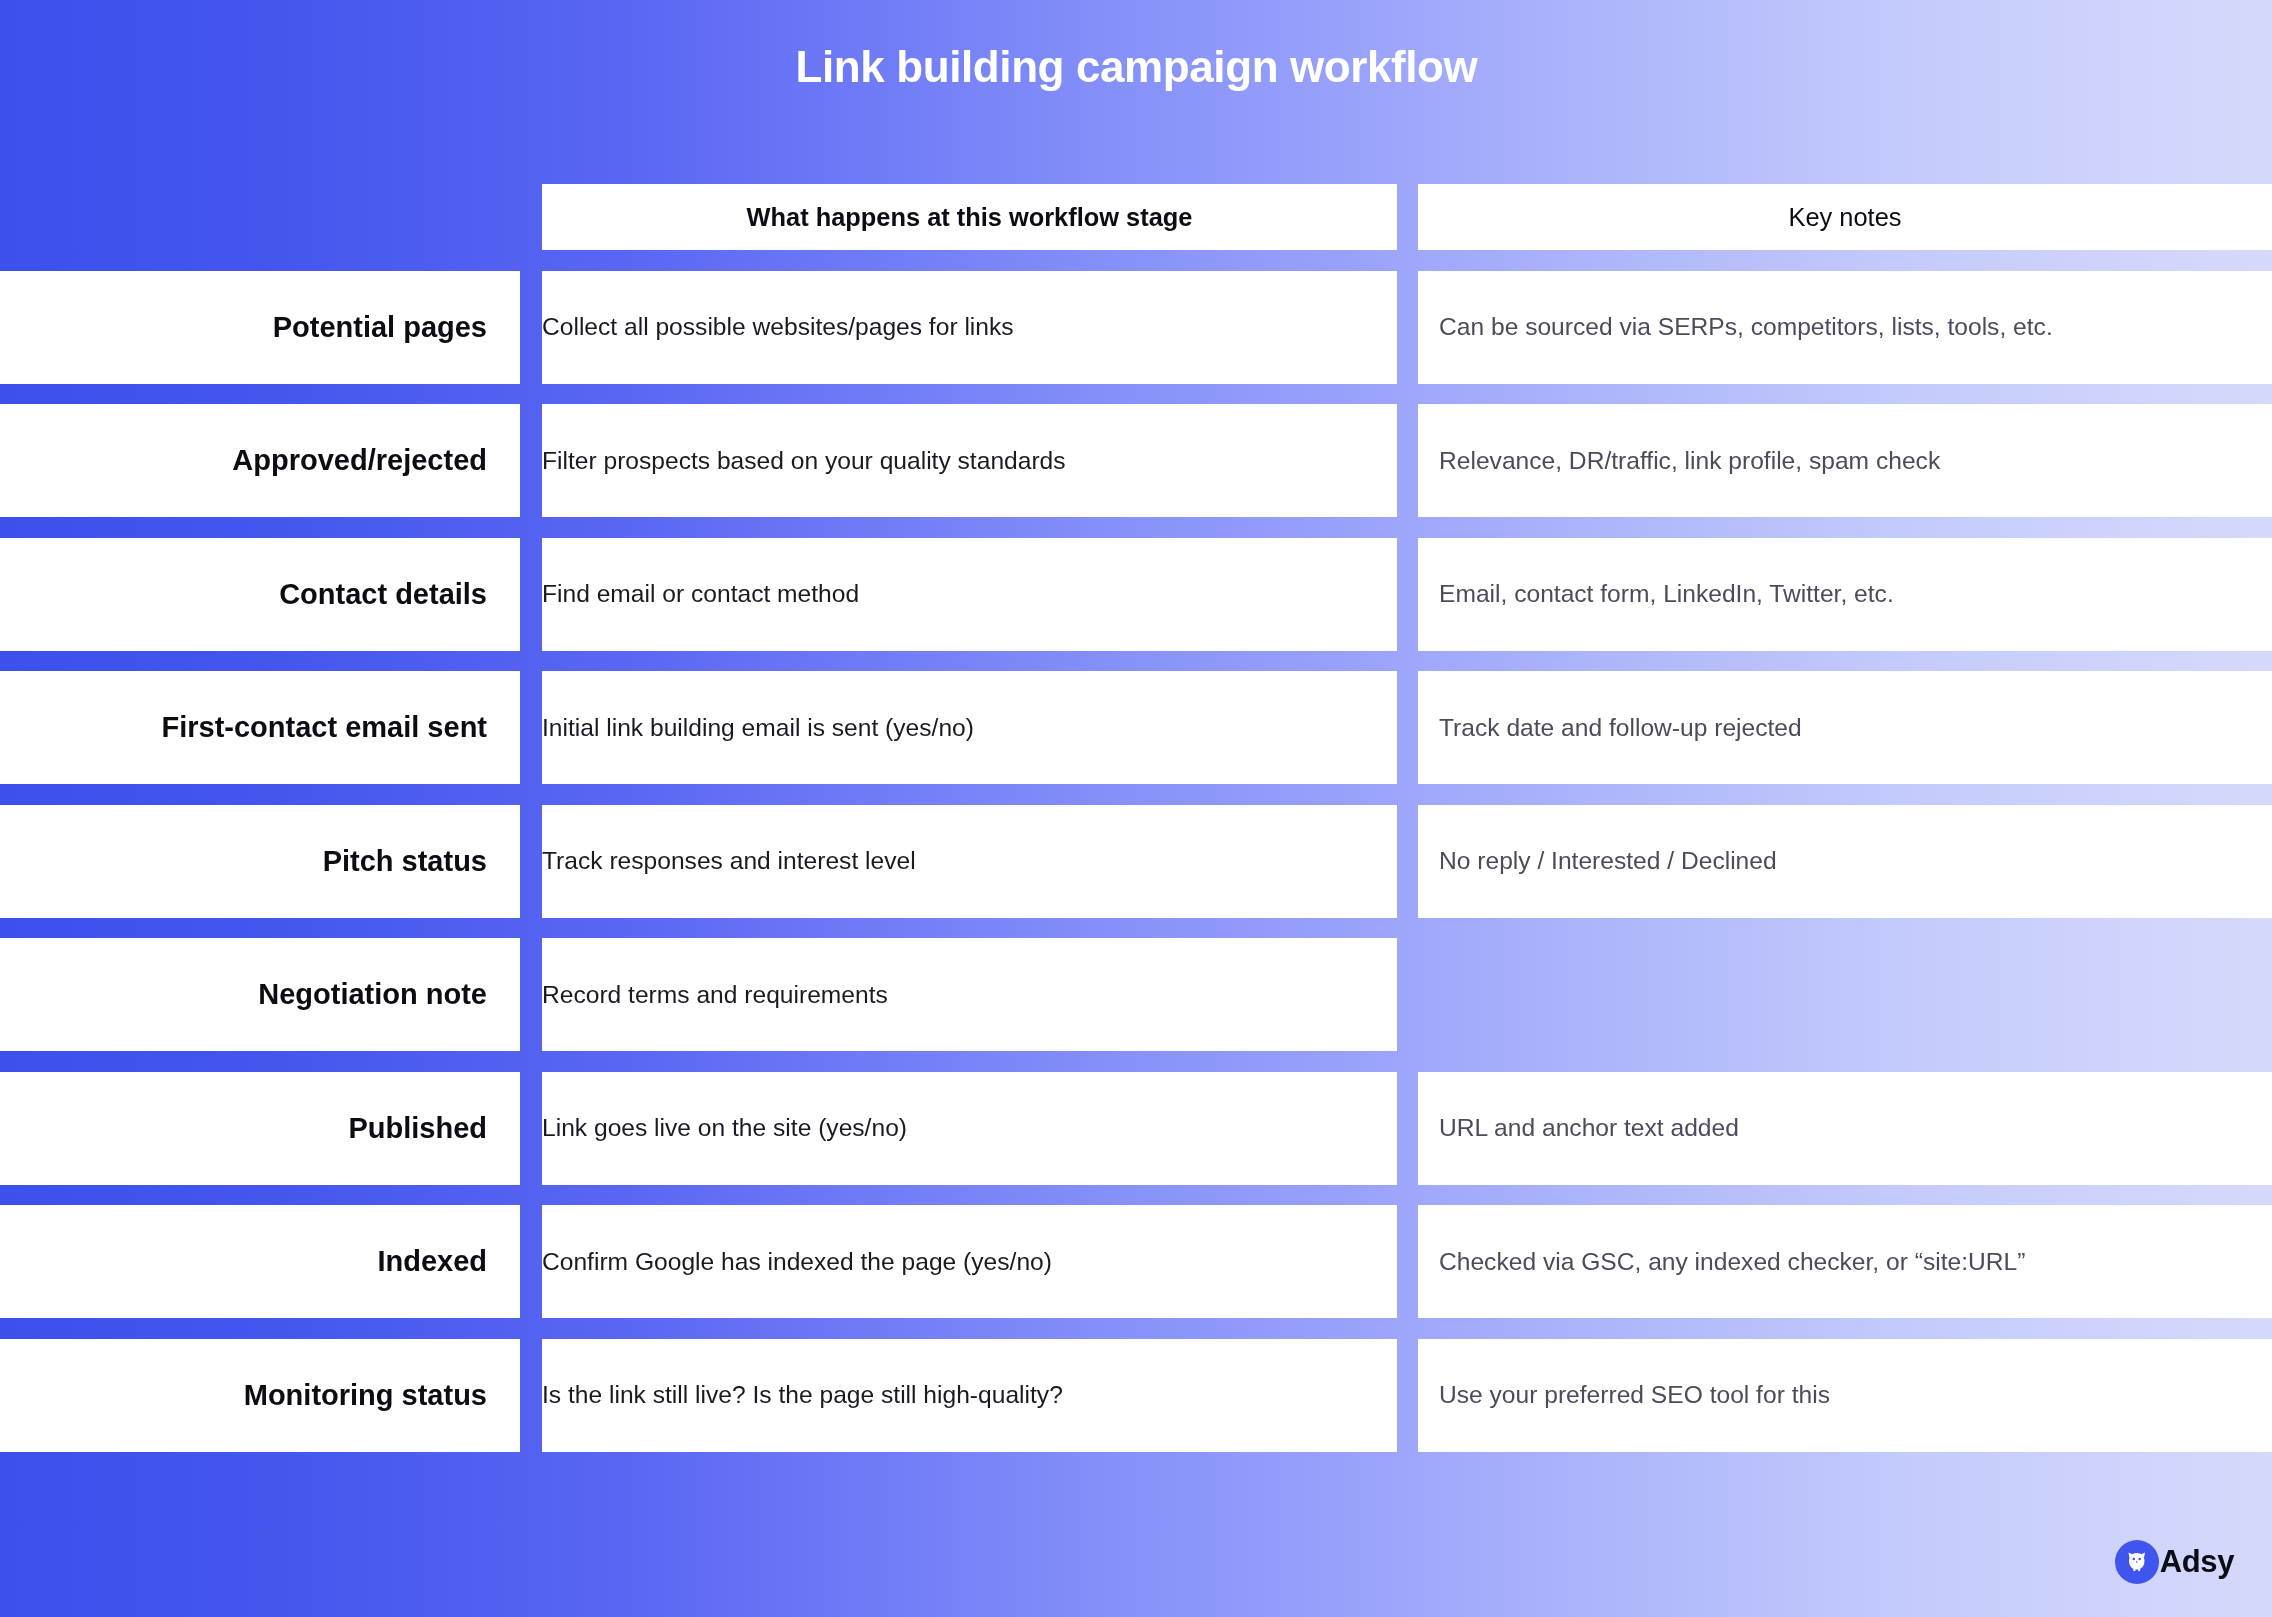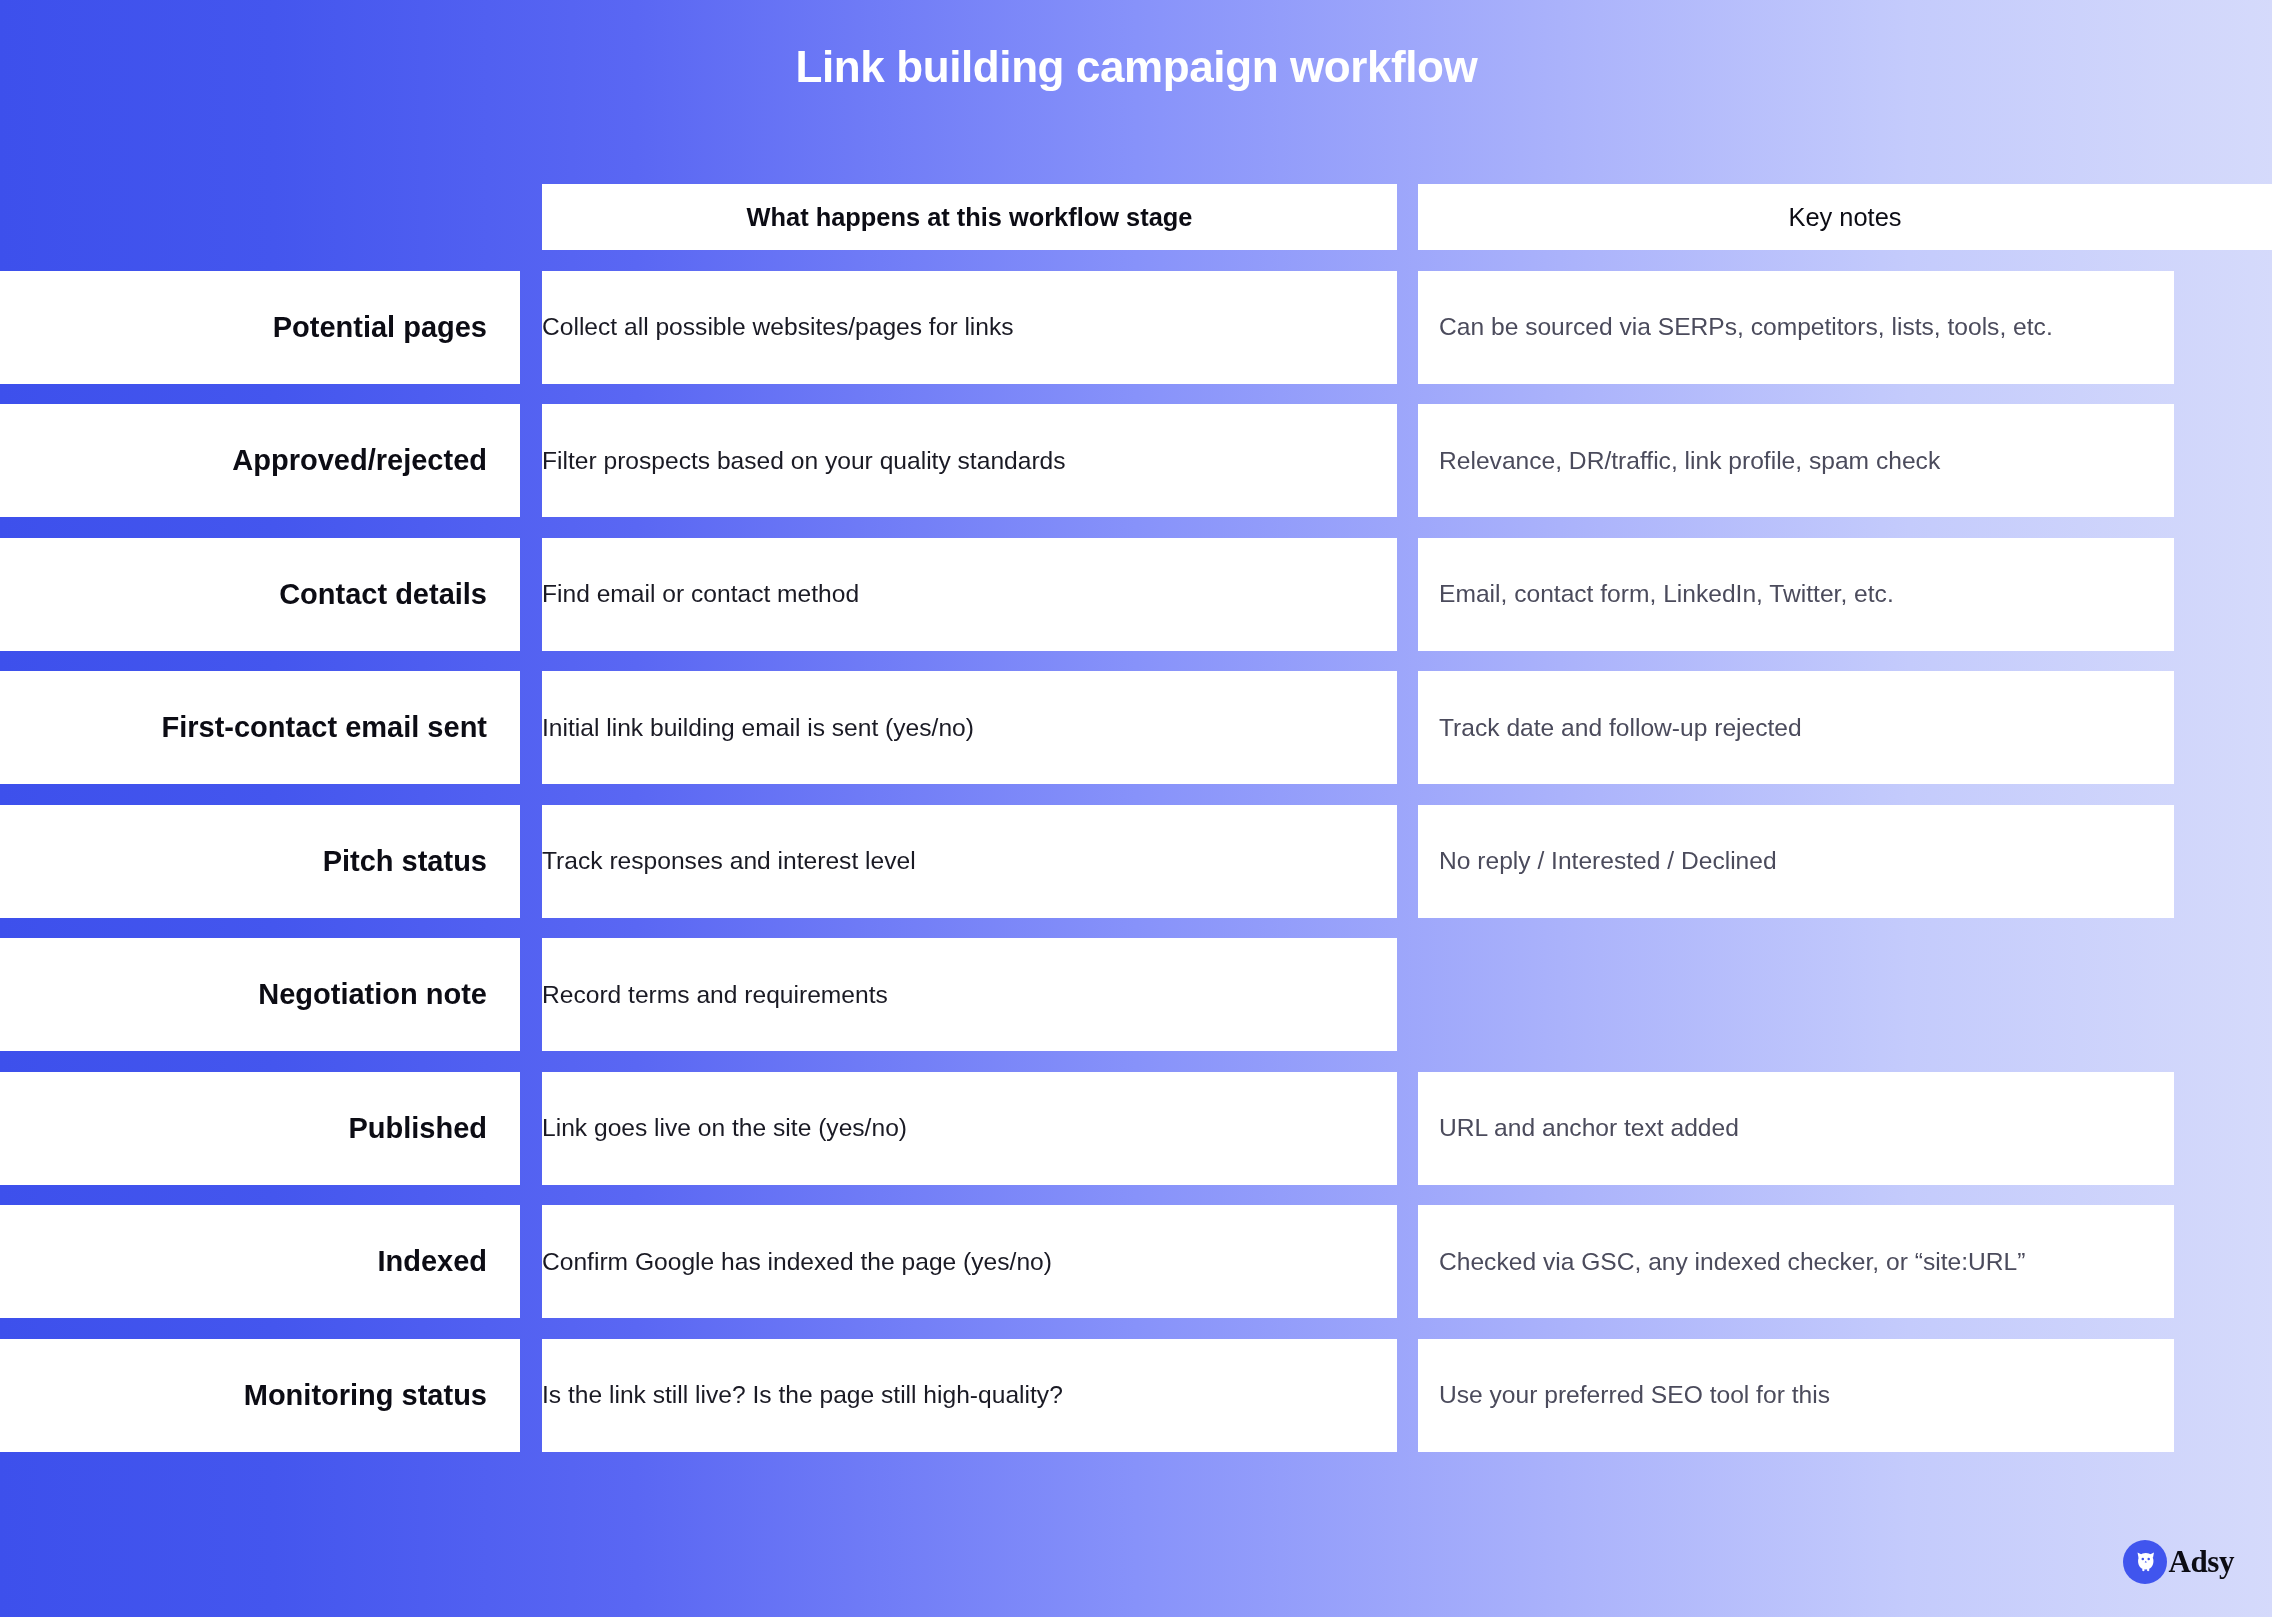--- a/index.html
+++ b/index.html
@@ -78,21 +78,21 @@
 
   .c2 {
     width: 855px;
     justify-content: flex-start;
     font-size: 24.6px;
     color: #1a1a24;
   }
   .spacer2 { width: 21px; }
 
   .c3 {
-    width: 756px;
+    width: 854px;
     justify-content: flex-start;
     padding-left: 21px;
     font-size: 24.6px;
     color: #4b4b5c;
   }
 
   
   .hdr-row { height: 66px; text-align: right; }
   .hdr-blank {
     width: 542px;
@@ -123,21 +123,20 @@
   .body-row { height: 113px; }
 
   
   #logo {
     position: absolute;
     right: 39px;
     bottom: 33px;
     display: flex;
     align-items: center;
     gap: 1px;
-    font-family: Liberation Serif, serif;
   }
   #logo-mark {
     width: 44px;
     height: 44px;
     border-radius: 50%;
     background: #4055EE;
     display: flex;
     align-items: center;
     justify-content: center;
   }

